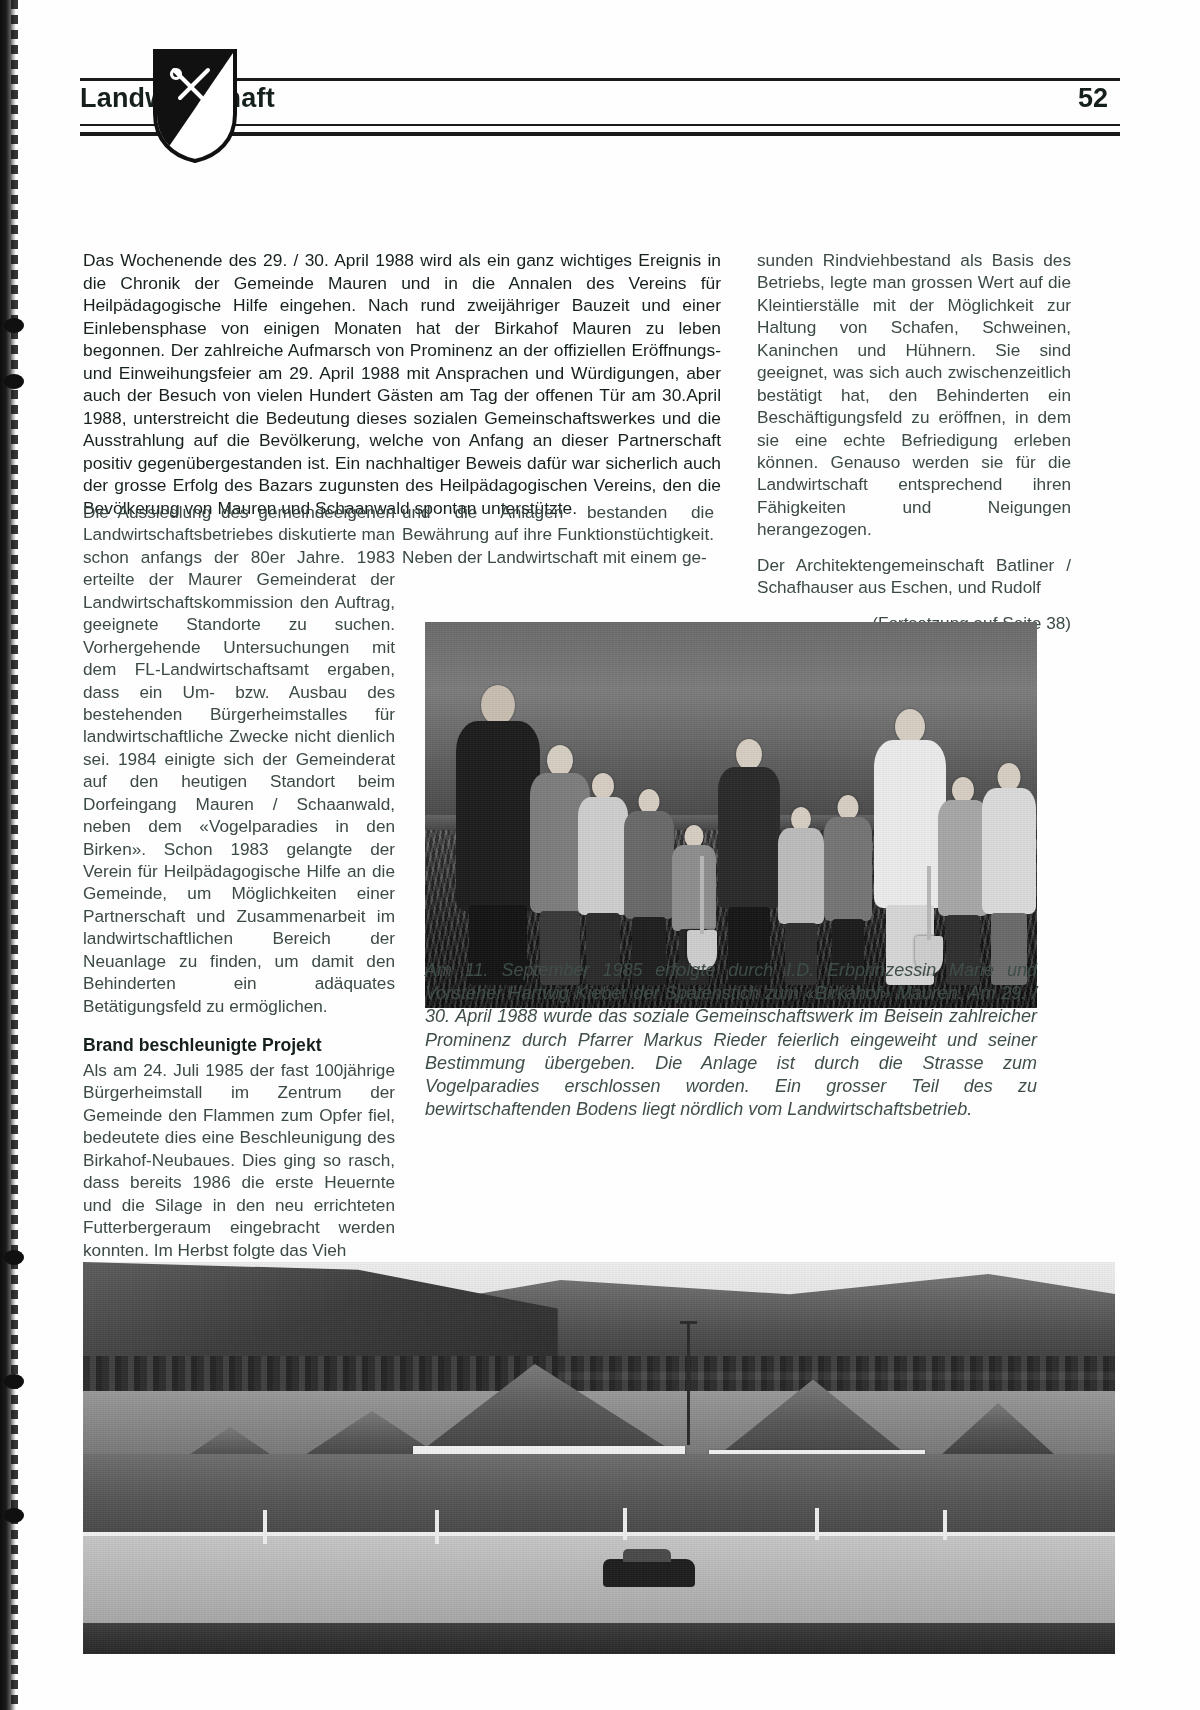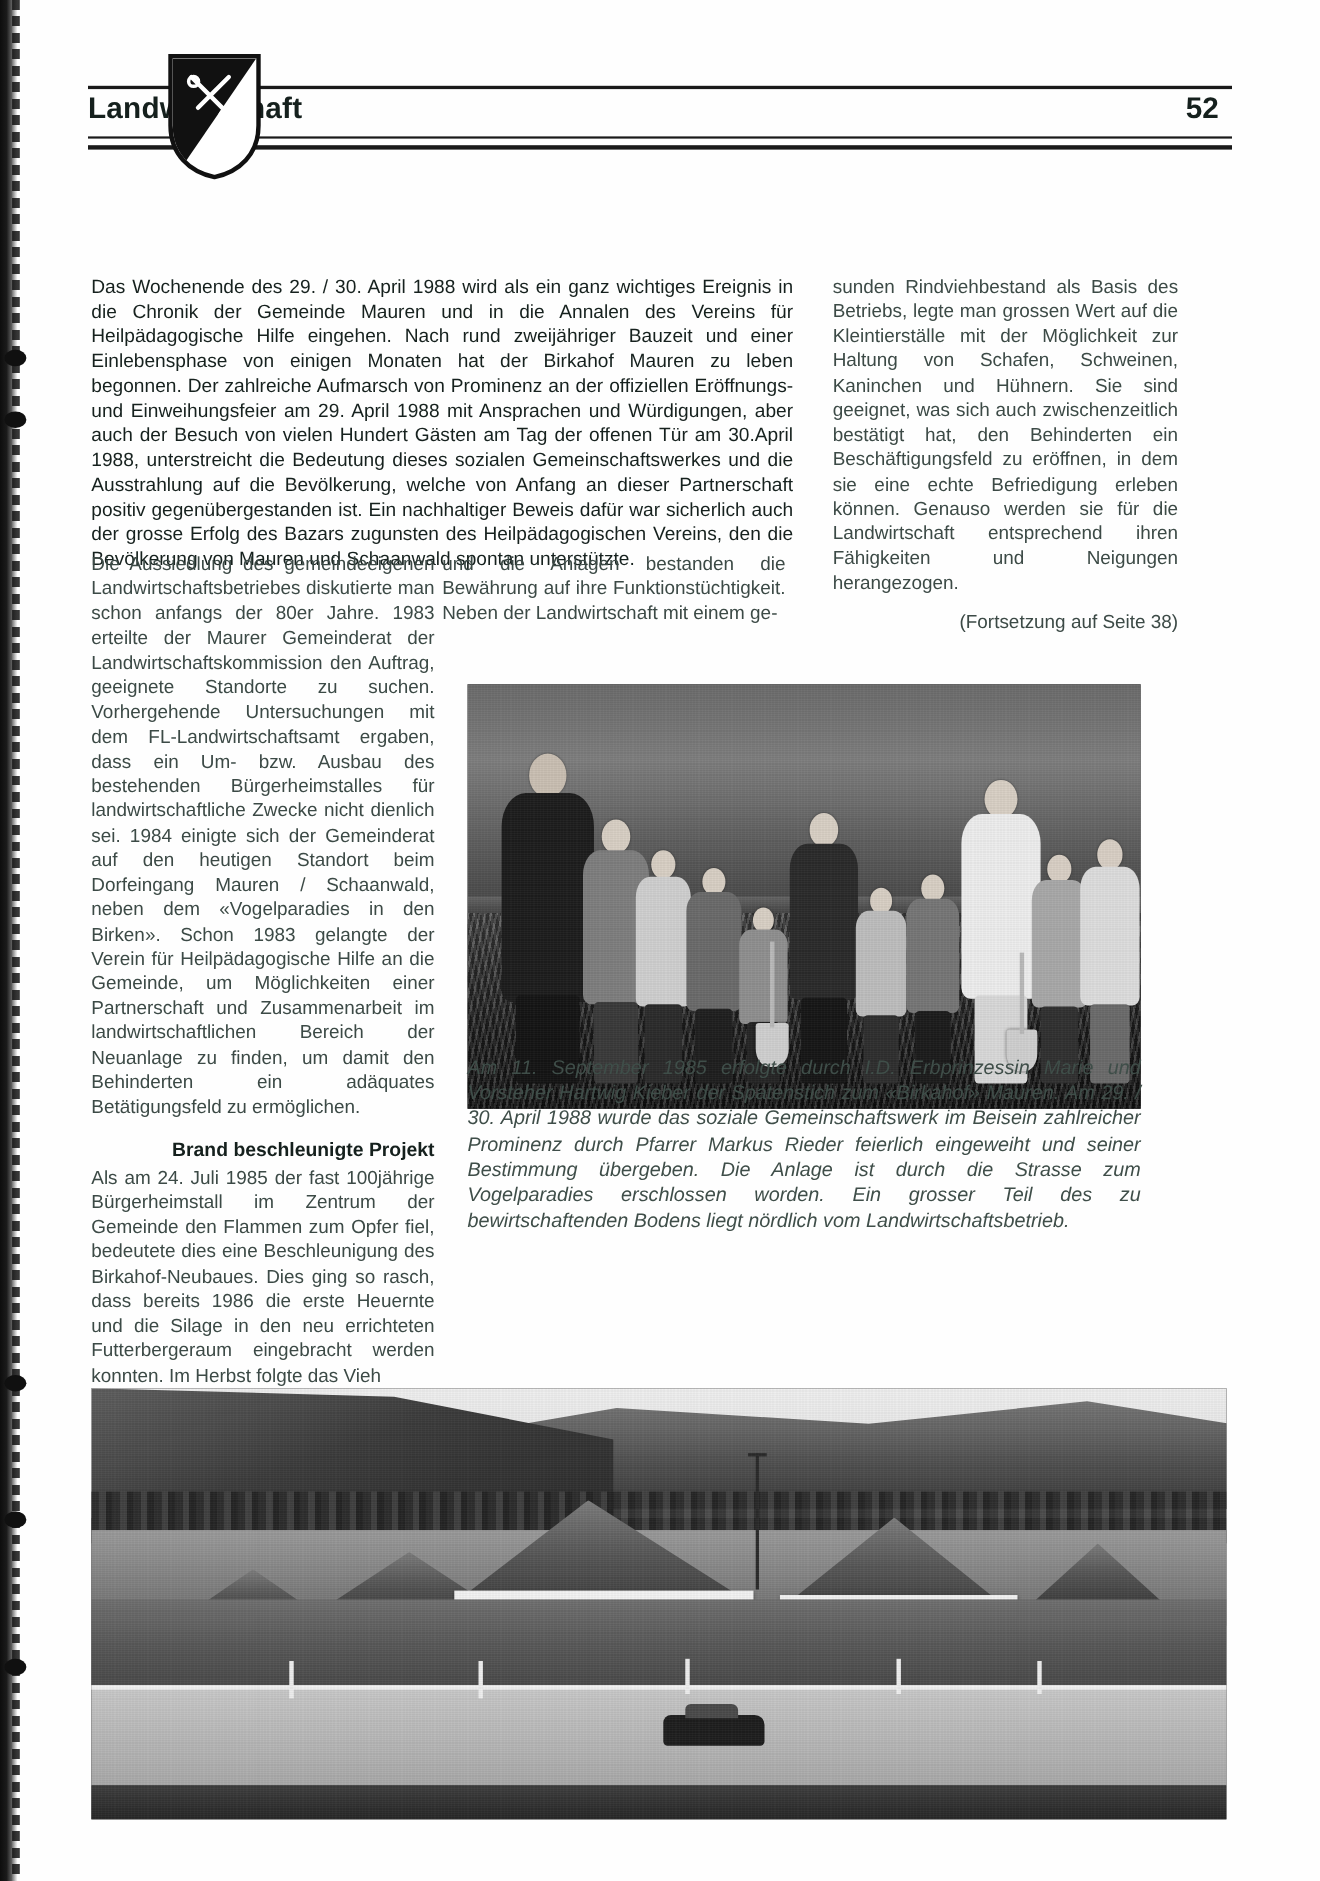--- a/index.html
+++ b/index.html
@@ -149,21 +149,21 @@
     left: 645px; top: 249px;
     width: 312px;
   }
   .col-c-wide { width: 314px; margin-left: 32px; }
 
   .section-title {
     font-weight: bold;
     font-size: 17.6px;
     color: #15201d;
     margin: 17px 0 2px 0;
-    text-align: right;
+    text-align: left;
   }
   .continuation {
     text-align: right;
     margin-top: 14px;
   }
 
   
   .photo {
     position: absolute;
     background: #3a3a3a;
@@ -376,20 +376,21 @@
       <div class="section-title">Brand beschleunigte Projekt</div>
       <p>Als am 24. Juli 1985 der fast 100jährige Bürgerheimstall im Zentrum der Gemeinde den Flammen zum Opfer fiel, bedeutete dies eine Beschleunigung des Birkahof-Neubaues. Dies ging so rasch, dass bereits 1986 die erste Heuernte und die Silage in den neu errichteten Futterbergeraum eingebracht werden konnten. Im Herbst folgte das Vieh</p>
     </div>
 
     <div class="col col-b">
       <p>und die Anlagen bestanden die Bewährung auf ihre Funktionstüchtigkeit. Neben der Landwirtschaft mit einem ge-</p>
     </div>
 
     <div class="col col-c col-c-wide">
       <p>sunden Rindviehbestand als Basis des Betriebs, legte man grossen Wert auf die Kleintierställe mit der Möglichkeit zur Haltung von Schafen, Schweinen, Kaninchen und Hühnern. Sie sind geeignet, was sich auch zwischenzeitlich bestätigt hat, den Behinderten ein Beschäftigungsfeld zu eröffnen, in dem sie eine echte Befriedigung erleben können. Genauso werden sie für die Landwirtschaft entsprechend ihren Fähigkeiten und Neigungen herangezogen.</p>
+      <p>Der Architektengemeinschaft Batliner / Schafhauser aus Eschen, und Rudolf</p>
       <p class="continuation">(Fortsetzung auf Seite 38)</p>
     </div>
 
     <div class="photo photo-top">
       <div class="p1-sky"></div>
       <div class="p1-ground-line"></div>
       <div class="p1-grass"></div>
 
       <div class="fig" style="left:30px;width:86px;height:300px;">
         <div class="head" style="width:34px;height:40px;background:#c9bfb2;"></div>

